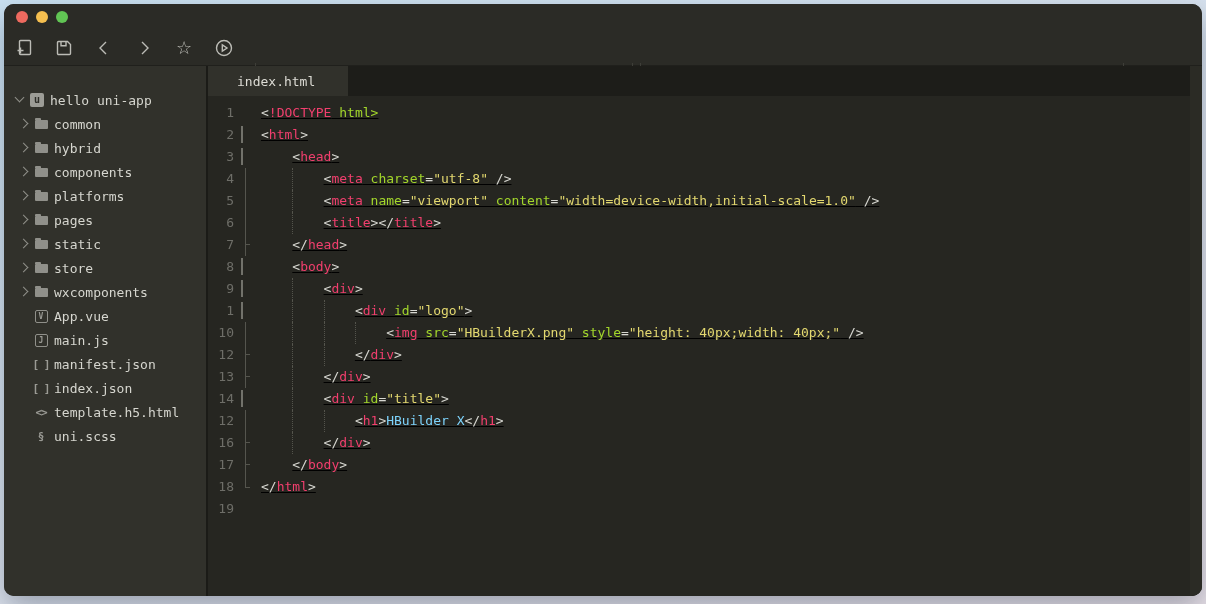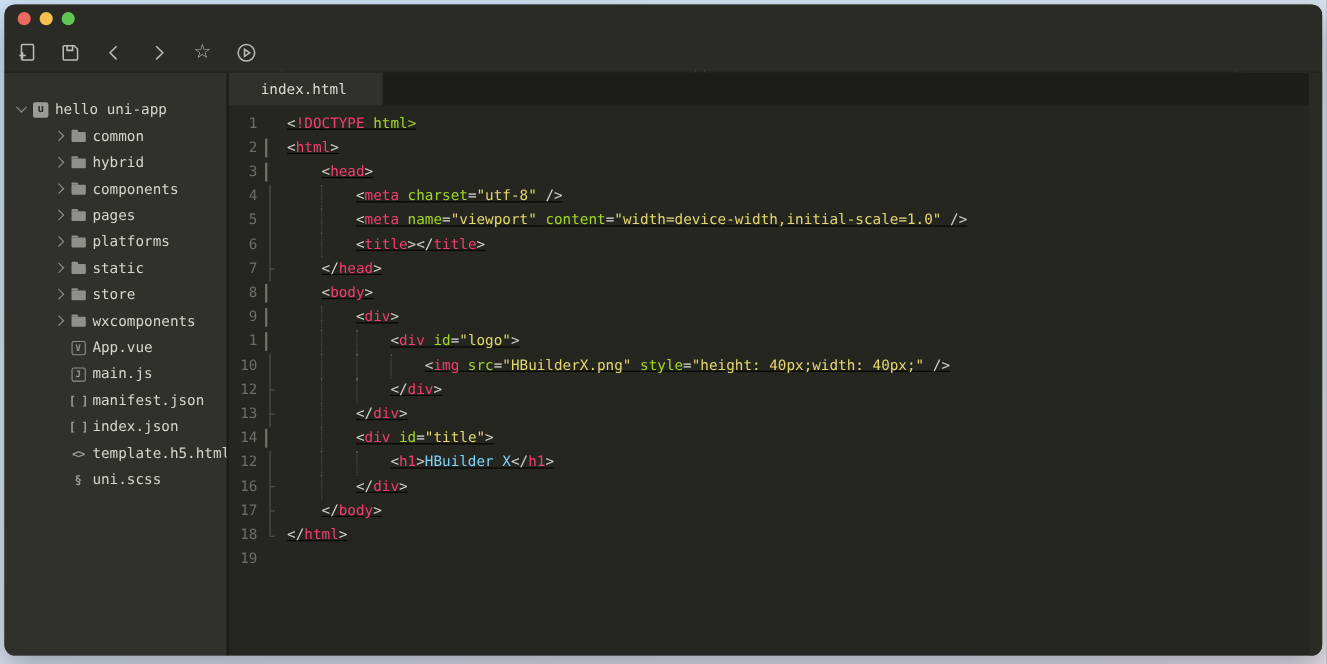--- a/index.html
+++ b/index.html
@@ -35,21 +35,21 @@
   .search-input { flex:1; background:transparent; border:none; outline:none; color:#d6d6cf; font-size:13px; margin-left:10px; }
   .search-input::placeholder { color:#80807a; }
   .funnel-btn { width:24px; height:24px; display:flex; align-items:center; justify-content:center; margin-right:2px; }
   .funnel-btn svg { stroke:#9a9a93; fill:none; stroke-width:1.2; margin:0; }
   .preview-btn { position:absolute; right:8px; top:36px; width:66px; height:23px; background:#3e3e38; border:1px solid #46463f; border-radius:3px; color:#e6e6df; font-size:13px; display:flex; align-items:center; justify-content:center; }
   
   .content { flex:1; display:flex; min-height:0; }
   .sidebar { width:204px; flex:0 0 auto; background:#31312b; border-right:2px solid #1b1b17; padding-top:22px; overflow:hidden; }
   .tree-row { height:24px; display:flex; align-items:center; color:#d6d6cf; font:13px "DejaVu Sans Mono",monospace; white-space:nowrap; }
   .tree-row.root { padding-left:8px; }
-  .tree-row.child { padding-left:42px; }
+  .tree-row.child { padding-left:12px; }
   .chev { width:16px; flex:0 0 auto; position:relative; height:16px; }
   .chev::before { content:""; position:absolute; left:4px; top:4px; width:6px; height:6px; border-right:1.5px solid #90908a; border-bottom:1.5px solid #90908a; }
   .chev.right::before { transform:rotate(-45deg); }
   .chev.down::before  { transform:rotate(45deg); left:4px; top:2px; }
   .chev.none::before { display:none; }
   .ticon { width:18px; flex:0 0 auto; display:flex; align-items:center; justify-content:center; margin-right:4px; color:#9a9a94; }
   .folder-shape { width:13px; height:9px; background:#90908a; border-radius:1px; position:relative; }
   .folder-shape::before { content:""; position:absolute; left:0; top:-2px; width:6px; height:2px; background:#90908a; border-radius:1px 1px 0 0; }
   .letterbox { width:13px; height:13px; border:1px solid #90908a; border-radius:2px; font:bold 8px/11px "DejaVu Sans Mono",monospace; color:#9a9a94; text-align:center; }
   .ticon .txt { font:bold 11px "DejaVu Sans Mono",monospace; color:#9a9a94; letter-spacing:-1px; }
@@ -179,28 +179,28 @@
             <span class="ticon">
               <span class="folder-shape"></span>
             </span>
             <span>components</span>
           </div>
           <div class="tree-row child">
             <span class="chev right"></span>
             <span class="ticon">
               <span class="folder-shape"></span>
             </span>
+            <span>platforms</span>
+          </div>
+          <div class="tree-row child">
+            <span class="chev right"></span>
+            <span class="ticon">
+              <span class="folder-shape"></span>
+            </span>
             <span>pages</span>
-          </div>
-          <div class="tree-row child">
-            <span class="chev right"></span>
-            <span class="ticon">
-              <span class="folder-shape"></span>
-            </span>
-            <span>platforms</span>
           </div>
           <div class="tree-row child">
             <span class="chev right"></span>
             <span class="ticon">
               <span class="folder-shape"></span>
             </span>
             <span>static</span>
           </div>
           <div class="tree-row child">
             <span class="chev right"></span>

